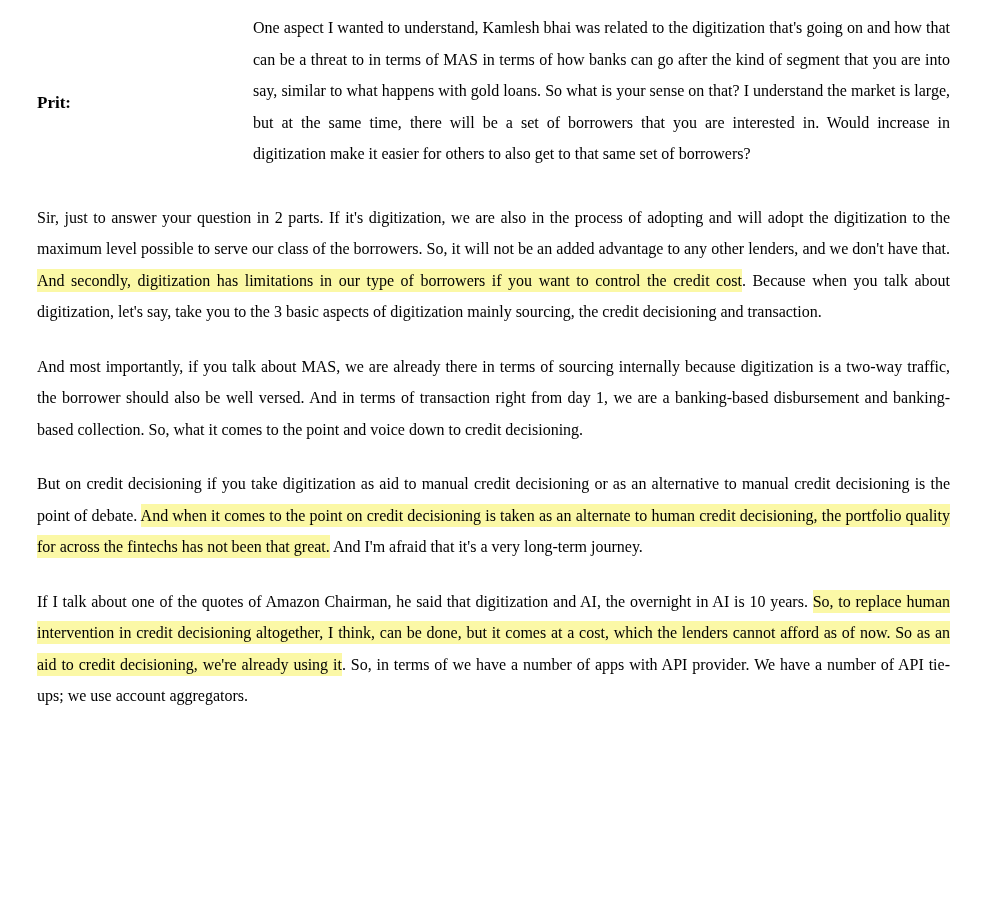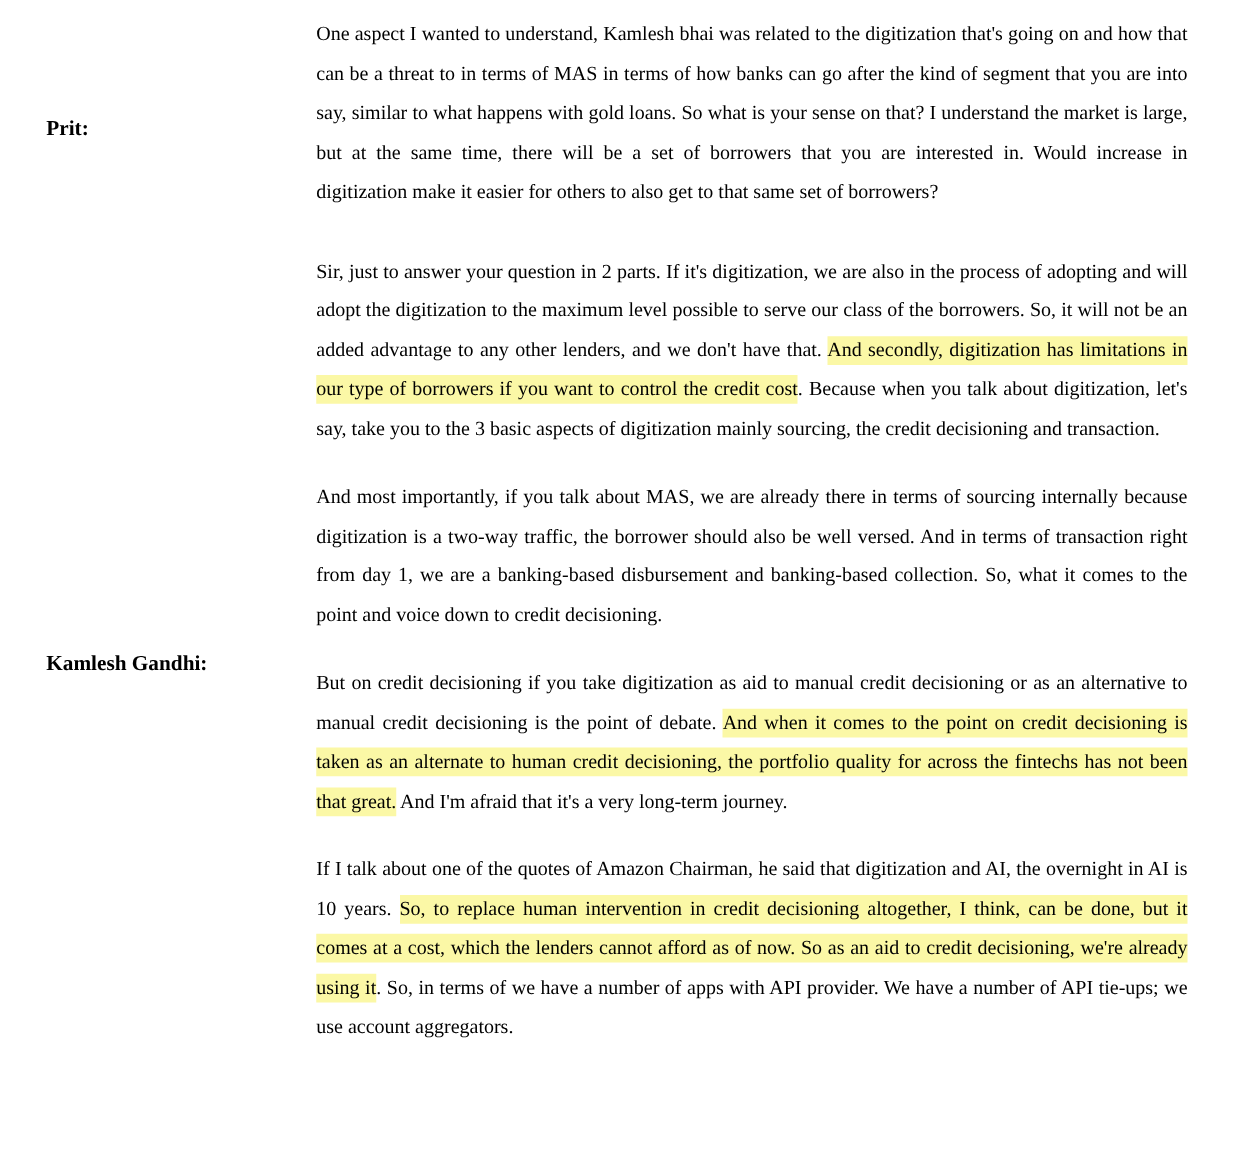--- a/index.html
+++ b/index.html
@@ -57,21 +57,20 @@
 
 <div class="page">
   <div>
       <div class="entry">
         <div class="speaker">Prit:</div>
         <div class="content">
           <p><span>One aspect I wanted to understand, Kamlesh bhai was related to the digitization that's going on and how that can be a threat to in terms of MAS in terms of how banks can go after the kind of segment that you are into say, similar to what happens with gold loans. So what is your sense on that? I understand the market is large, but at the same time, there will be a set of borrowers that you are interested in. Would increase in digitization make it easier for others to also get to that same set of borrowers?</span></p>
         </div>
       </div>
       <div class="entry">
-        <div class="speaker">Kamlesh Gandhi:</div>
         <div class="content">
           <p><span>Sir, just to answer your question in 2 parts. If it's digitization, we are also in the process of adopting and will adopt the digitization to the maximum level possible to serve our class of the borrowers. So, it will not be an added advantage to any other lenders, and we don't have that. </span><mark class="hl">And secondly, digitization has limitations in our type of borrowers if you want to control the credit cost</mark><span>. Because when you talk about digitization, let's say, take you to the 3 basic aspects of digitization mainly sourcing, the credit decisioning and transaction.</span></p>
           <p><span>And most importantly, if you talk about MAS, we are already there in terms of sourcing internally because digitization is a two-way traffic, the borrower should also be well versed. And in terms of transaction right from day 1, we are a banking-based disbursement and banking-based collection. So, what it comes to the point and voice down to credit decisioning.</span></p>
           <p><span>But on credit decisioning if you take digitization as aid to manual credit decisioning or as an alternative to manual credit decisioning is the point of debate. </span><mark class="hl">And when it comes to the point on credit decisioning is taken as an alternate to human credit decisioning, the portfolio quality for across the fintechs has not been that great.</mark><span> And I'm afraid that it's a very long-term journey.</span></p>
           <p><span>If I talk about one of the quotes of Amazon Chairman, he said that digitization and AI, the overnight in AI is 10 years. </span><mark class="hl">So, to replace human intervention in credit decisioning altogether, I think, can be done, but it comes at a cost, which the lenders cannot afford as of now. So as an aid to credit decisioning, we're already using it</mark><span>. So, in terms of we have a number of apps with API provider. We have a number of API tie-ups; we use account aggregators.</span></p>
         </div>
       </div>
     </div>
 </div>
 

